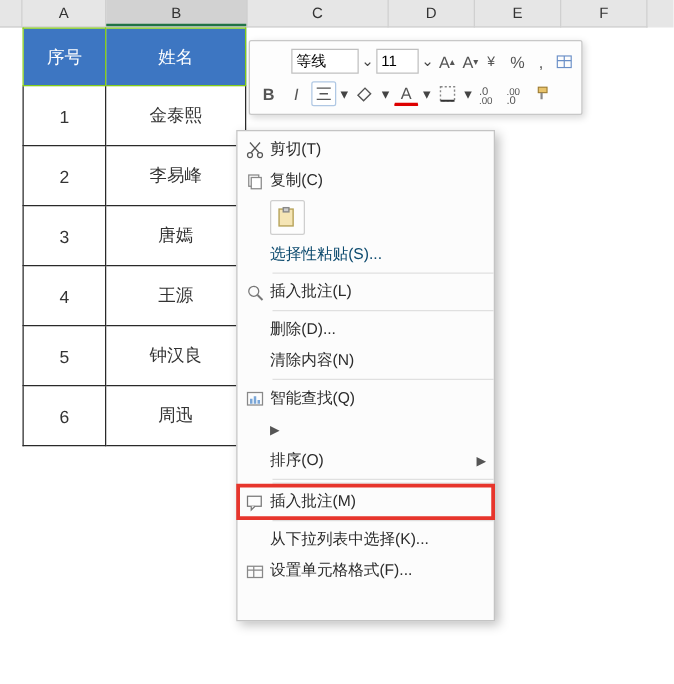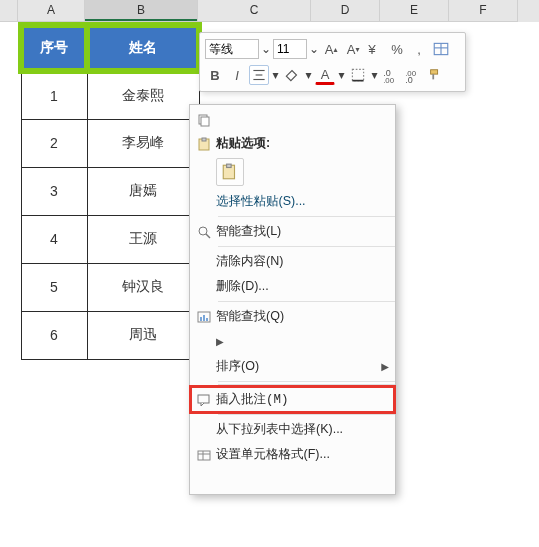--- a/index.html
+++ b/index.html
@@ -51,23 +51,23 @@
   .cF { width: 69px; }
   .tbl {
     position: absolute;
     left: 18px;
     top: 22px;
     border-collapse: collapse;
   }
   .tbl th {
     background: #3d76c2;
     color: #fff;
-    font-weight: bold;
+    font-weight: normal;
     font-size: 14px;
-    border: 6px solid #84cc16;
+    border: 1px solid #84cc16;
     height: 46px;
     text-align: center;
   }
   .tbl td {
     border: 1px solid #2a2a2a;
     height: 48px;
     text-align: center;
     font-size: 14px;
     color: #333;
     background: #fff;
@@ -100,21 +100,21 @@
     color: #444;
     font-size: 12px;
   }
   .minitb select, .minitb .fakesel {
     border: 1px solid #c0c0c0;
     height: 20px;
     font-size: 12px;
     background: #fff;
     padding: 0 3px;
   }
-  .fontname { width: 54px; }
+  .fontname { width: 54px; margin-left: 28px; }
   .fontsize { width: 34px; }
   .iconbtn {
     width: 20px; height: 20px;
     border: 1px solid transparent;
     display: flex; align-items: center; justify-content: center;
     font-size: 13px;
     color: #555;
     border-radius: 2px;
   }
   .iconbtn.pressed { background: #fff; border-color: #b0c8e4; }
@@ -159,21 +159,20 @@
     height: 1px;
     background: #e0e0e0;
     margin: 2px 0 2px 28px;
   }
   .ctxmenu .arrow {
     font-size: 10px;
     color: #555;
   }
   .ctxmenu .highlighted {
     position: relative;
-    font-family: Liberation Mono, monospace;
   }
   .ctxmenu .redbox {
     position: absolute;
     left: -1px; right: -1px;
     top: -2px; bottom: -2px;
     border: 3px solid #e7352c;
     pointer-events: none;
   }
   .pasteopt {
     height: 34px;
@@ -304,33 +303,36 @@
           <path d="M5 7 L5 13 L7 13 L7 7" fill="#888"></path>
         </svg>
       </div>
   </div>
 </div>
 
 <div class="ctxmenu">
   <div class="mi">
     <span class="icon">
         <svg viewBox="0 0 16 16">
+          <circle cx="4" cy="12" r="2" fill="none" stroke="#555"></circle>
+          <circle cx="12" cy="12" r="2" fill="none" stroke="#555"></circle>
+          <line x1="5" y1="10" x2="12" y2="2" stroke="#555"></line>
+          <line x1="11" y1="10" x2="4" y2="2" stroke="#555"></line>
+        </svg>
+      </span>
+    <span class="label">剪切(T)</span>
+  </div>
+  <div class="mi">
+    <span class="icon">
+        <svg viewBox="0 0 16 16">
           <rect x="3" y="3" width="8" height="9" fill="none" stroke="#888"></rect>
           <rect x="5" y="5" width="8" height="9" fill="#fff" stroke="#888"></rect>
         </svg>
       </span>
-  </div>
-  <div class="mi header">
-    <span class="icon">
-        <svg viewBox="0 0 16 16">
-          <rect x="3" y="3" width="10" height="11" fill="#f5e5b5" stroke="#b7a35a"></rect>
-          <rect x="6" y="2" width="4" height="3" fill="#ccc" stroke="#888"></rect>
-        </svg>
-      </span>
-    <span class="label">粘贴选项:</span>
+    <span class="label">复制(C)</span>
   </div>
   <div class="pasteopt">
     <div class="pastebtn">
         <svg viewBox="0 0 16 16" width="18" height="18">
           <rect x="2" y="2" width="10" height="12" fill="#f5e5b5" stroke="#b7a35a"></rect>
           <rect x="5" y="1" width="4" height="3" fill="#ccc" stroke="#888"></rect>
         </svg>
       </div>
   </div>
   <div class="mi disabled">
@@ -338,30 +340,30 @@
     <span class="label">选择性粘贴(S)...</span>
   </div>
   <div class="sep"></div>
   <div class="mi">
     <span class="icon">
         <svg viewBox="0 0 16 16">
           <circle cx="7" cy="7" r="4" fill="none" stroke="#777"></circle>
           <line x1="10" y1="10" x2="14" y2="14" stroke="#777" stroke-width="1.5"></line>
         </svg>
       </span>
-    <span class="label">智能查找(L)</span>
-  </div>
-  <div class="sep"></div>
+    <span class="label">插入批注(L)</span>
+  </div>
+  <div class="sep"></div>
+  <div class="mi">
+    <span class="icon"></span>
+    <span class="label">删除(D)...</span>
+  </div>
   <div class="mi">
     <span class="icon"></span>
     <span class="label">清除内容(N)</span>
-  </div>
-  <div class="mi">
-    <span class="icon"></span>
-    <span class="label">删除(D)...</span>
   </div>
   <div class="sep"></div>
   <div class="mi">
     <span class="icon">
         <svg viewBox="0 0 16 16">
           <rect x="2" y="3" width="12" height="10" fill="none" stroke="#888"></rect>
           <rect x="4" y="8" width="2" height="4" fill="#7aa6d8"></rect>
           <rect x="7" y="6" width="2" height="6" fill="#7aa6d8"></rect>
           <rect x="10" y="9" width="2" height="3" fill="#7aa6d8"></rect>
         </svg>

